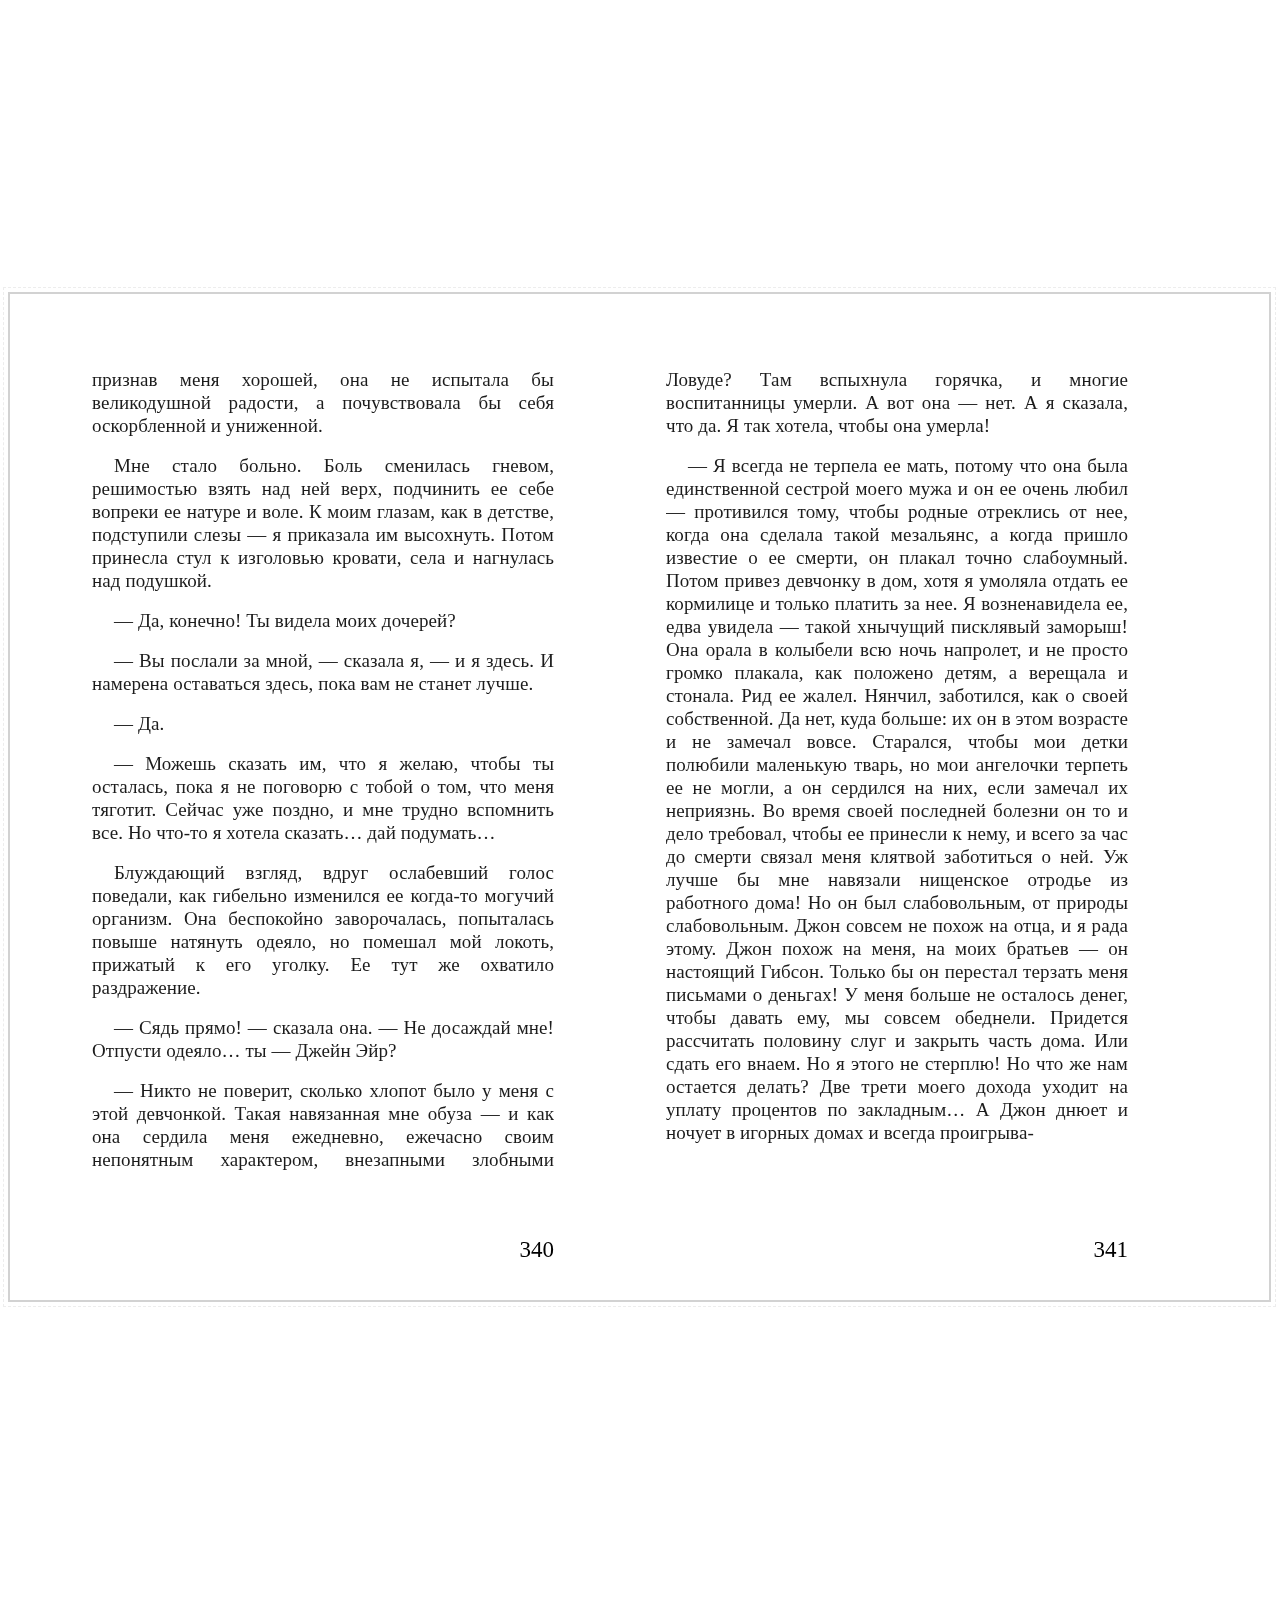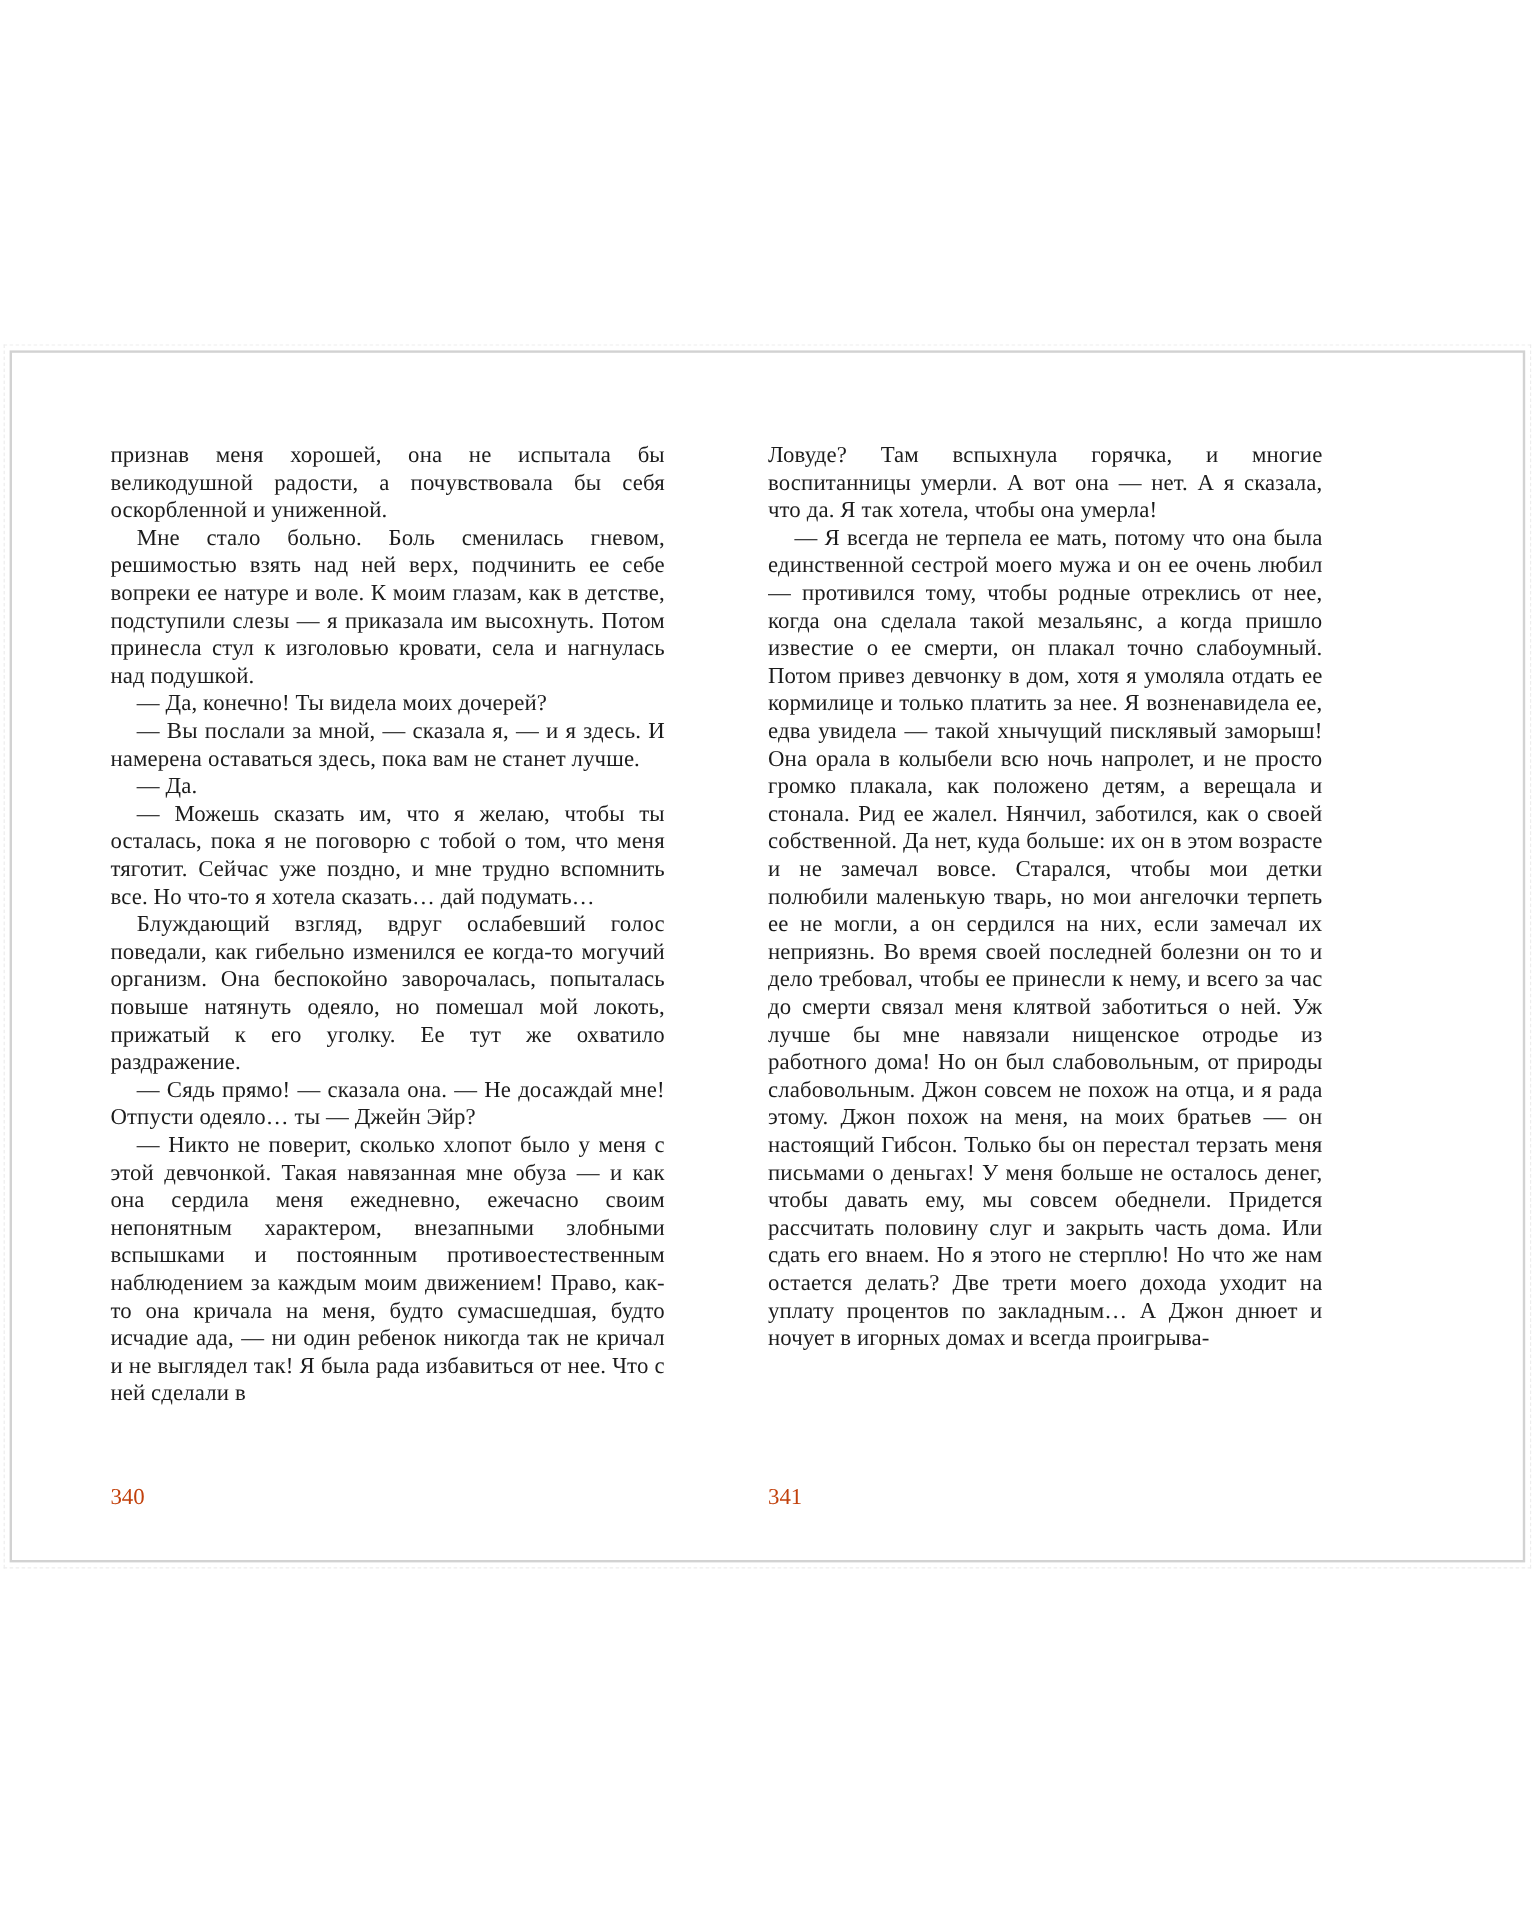--- a/index.html
+++ b/index.html
@@ -21,21 +21,21 @@
     height: 1010px;
     background: #ffffff;
     border: 2px solid #d2d2d2;
     outline: 1px dashed #ededed;
     outline-offset: 4px;
   }
   .spread {
     position: relative;
     display: flex;
     padding: 74px 80px 0 82px;
-    gap: 86px;
+    gap: 112px;
     height: 100%;
   }
   .page {
     position: relative;
     width: 462px;
     height: 886px;
   }
   .page-text {
     width: 462px;
     max-height: 810px;
@@ -44,29 +44,30 @@
     font-size: 19px;
     line-height: 23px;
     text-align: justify;
     letter-spacing: 0.1px;
   }
   .page-text p.para {
     margin: 0;
   }
   .page-text p.para.indent {
     text-indent: 22px;
+    margin-top: 17px;
   }
   .page-number {
     position: absolute;
     top: 869px;
     left: 0;
     width: 100%;
-    text-align: left;
-    font-size: 19px;
-    color: #c2410c;
+    text-align: right;
+    font-size: 23px;
+    color: #000000;
   }
 </style>
 </head>
 <body>
 
 <div class="page-card">
   <div class="spread">
 
     <div class="page">
       <div class="page-text">

